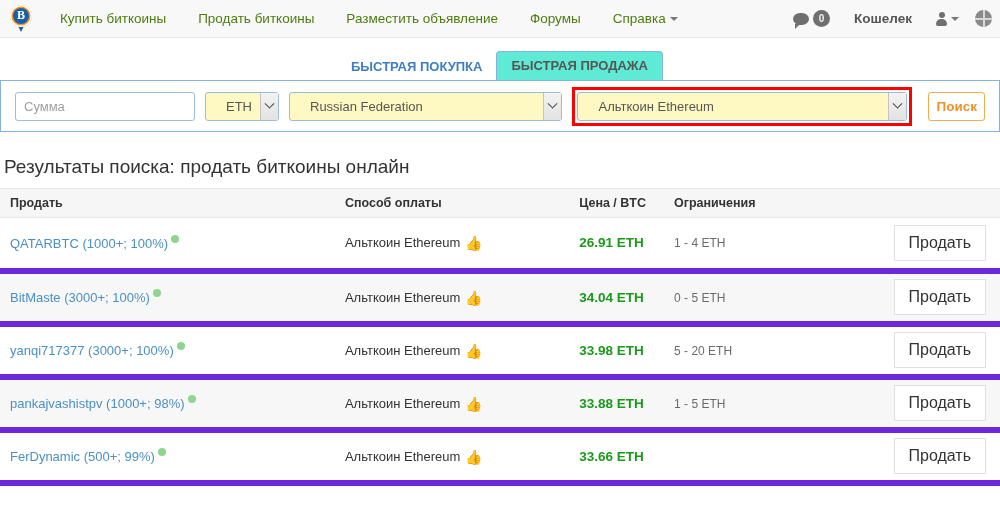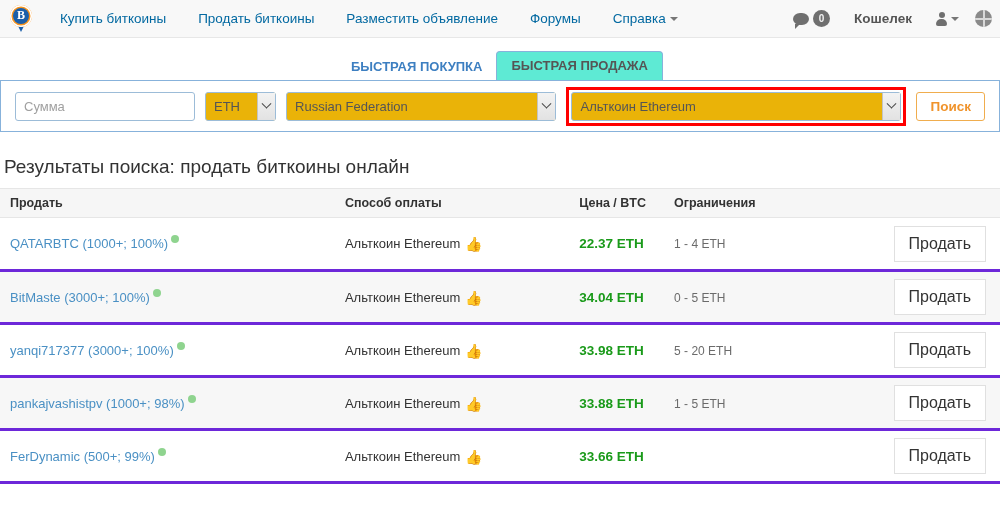--- a/index.html
+++ b/index.html
@@ -50,21 +50,21 @@
   }
   .pin .tip {
     position:absolute; left:7px; top:18px;
     width:0; height:0;
     border-left:5px solid transparent;
     border-right:5px solid transparent;
     border-top:10px solid #1b5faa;
   }
   .nav-links { display:flex; align-items:center; }
   .nav-links a {
-    color:#0369a1;
+    color:#4d7c0f;
     text-decoration:none;
     font-size:13.5px;
     padding:0 16px;
     white-space:nowrap;
   }
   .caret {
     display:inline-block;
     width:0; height:0;
     margin-left:4px;
     vertical-align:middle;
@@ -176,26 +176,27 @@
     background:#fff;
     outline:none;
   }
   .inp::placeholder { color:#a0a0a0; }
   #amount-input { width:180px; }
 
   .selwrap {
     height:29px;
     border:1px solid #9cbcd8;
     border-radius:3px;
-    background:#eab308;
+    background:#fef9c3;
     display:flex;
     align-items:flex-start;
     position:relative;
     margin-left:10px;
     cursor:pointer;
+    padding-left:12px;
   }
   .selwrap .selval {
     padding:0 8px;
     font-size:13px;
     color:#555555;
     white-space:nowrap;
     overflow:hidden;
     flex:1 1 auto;
     line-height:27px;
   }
@@ -219,23 +220,23 @@
   .redbox {
     border:3px solid #ff0000;
     padding:2px;
     margin-left:10px;
     display:flex;
     align-items:center;
   }
   .redbox .selwrap { margin-left:0; }
 
   .search-btn {
-    margin-left:10px;
+    margin-left:16px;
     height:29px;
-    padding:0 13px;
+    padding:0 7px;
     background:#ffffff;
     border:1px solid #f0ad4e;
     border-radius:3px;
     color:#f0932b;
     font-weight:bold;
     font-size:13.5px;
     cursor:pointer;
     font-family:"Liberation Sans", sans-serif;
     white-space:nowrap;
   }
@@ -255,21 +256,21 @@
     font-weight:bold;
     color:#333333;
     padding:7px 6px 7px 6px;
     border-top:1px solid #e6e6e6;
     border-bottom:1px solid #e6e6e6;
   }
   table.results td {
     padding:0 6px;
     height:53px;
     vertical-align:middle;
-    border-bottom:3px solid #6d28d9;
+    border-bottom:6px solid #6d28d9;
     font-size:13px;
   }
   tr.alt td { background:#f7f7f7; }
   .col-trader  { width:340px; padding-left:10px !important; }
   .col-method  { width:235px; }
   .col-price   { width:95px; }
   .col-limits  { width:220px; }
   .col-action  { width:100px; text-align:right; padding-right:14px !important; }
 
   .trader-link { color:#4a90c4; text-decoration:none; font-size:13px; }
@@ -381,21 +382,21 @@
       <th class="col-method">Способ оплаты</th>
       <th class="col-price">Цена / BTC</th>
       <th class="col-limits">Ограничения</th>
       <th class="col-action"></th>
     </tr>
   </thead>
   <tbody id="results-body">
       <tr>
         <td class="col-trader"><a class="trader-link" href="#">QATARBTC (1000+; 100%)</a><span class="dot"></span></td>
         <td class="col-method"><span class="method-text">Альткоин Ethereum</span><span class="thumb">👍</span></td>
-        <td class="col-price"><span class="price">22.37 ETH</span></td>
+        <td class="col-price"><span class="price">26.91 ETH</span></td>
         <td class="col-limits"><span class="limits">1 - 4 ETH</span></td>
         <td class="col-action"><button class="sell-btn">Продать</button></td>
       </tr>
       <tr class="alt">
         <td class="col-trader"><a class="trader-link" href="#">BitMaste (3000+; 100%)</a><span class="dot"></span></td>
         <td class="col-method"><span class="method-text">Альткоин Ethereum</span><span class="thumb">👍</span></td>
         <td class="col-price"><span class="price">34.04 ETH</span></td>
         <td class="col-limits"><span class="limits">0 - 5 ETH</span></td>
         <td class="col-action"><button class="sell-btn">Продать</button></td>
       </tr>

